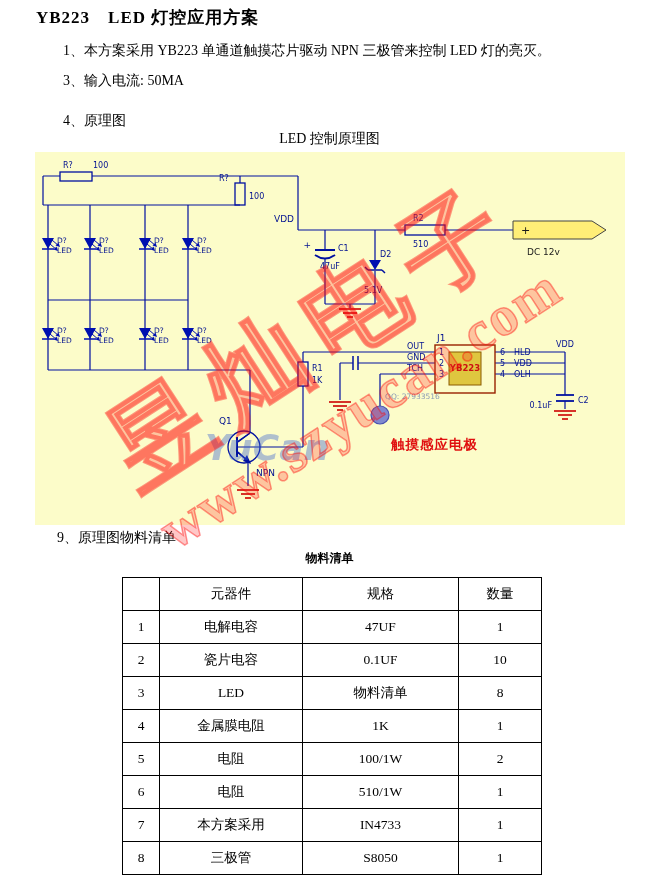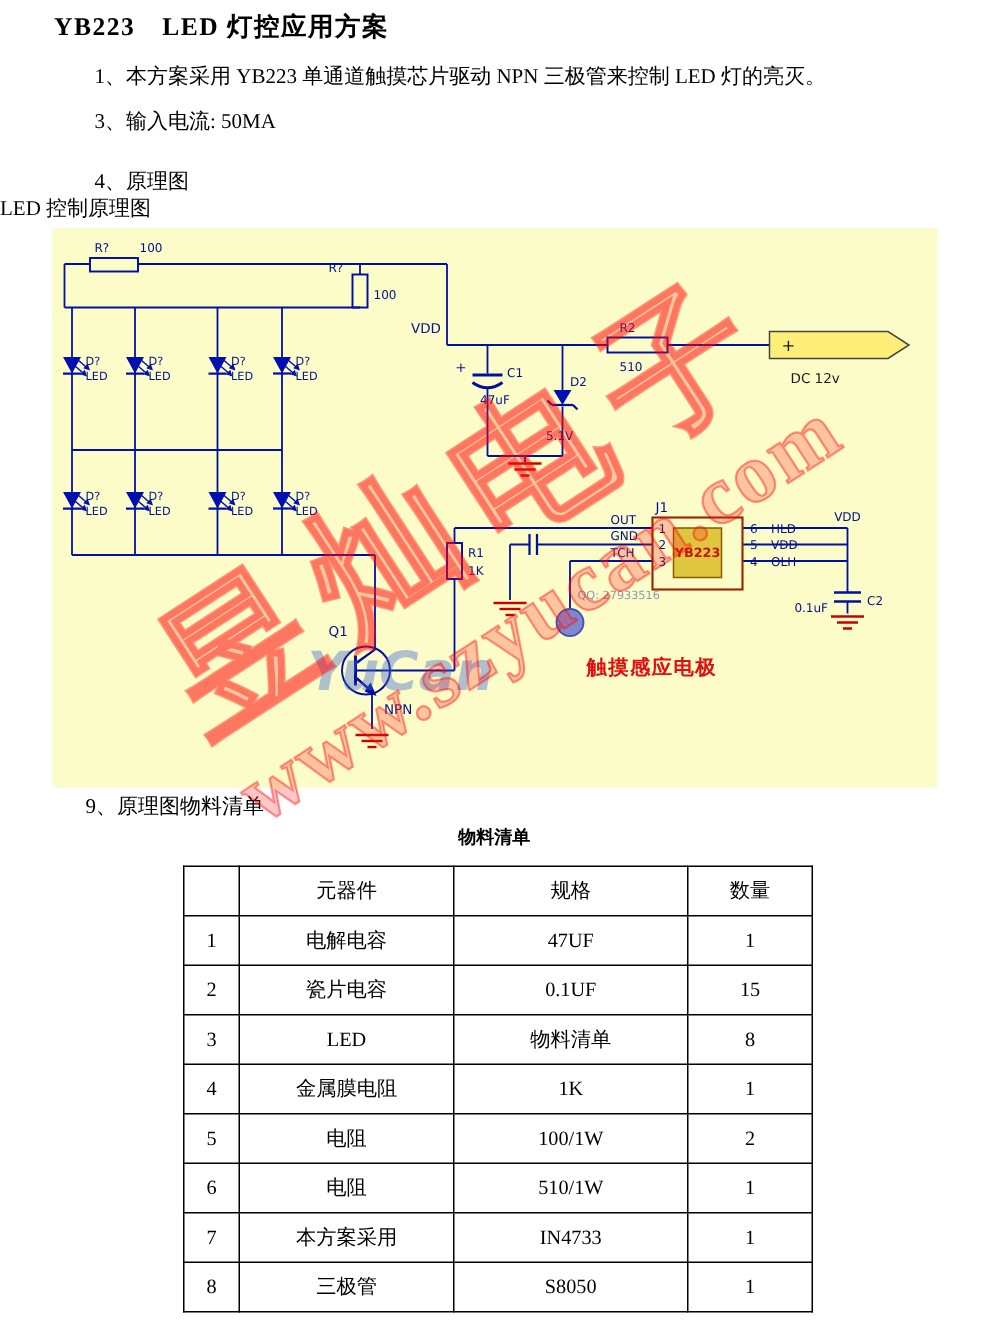--- a/index.html
+++ b/index.html
@@ -2,21 +2,21 @@
 <html><head>
 <meta charset="utf-8">
 <style>
   html,body{margin:0;padding:0;background:#fff;}
   .page{position:relative;width:630px;height:883px;background:#ffffff;overflow:hidden;
         font-family:"Liberation Serif","DejaVu Serif",serif;color:#000;}
   .title{position:absolute;left:36px;top:6px;font-size:17px;font-weight:bold;margin:0;letter-spacing:1px;}
   .intro-line{position:absolute;left:63px;font-size:14px;white-space:nowrap;}
   .i1{top:42px}.i2{top:66px}.i3{top:72px}.i4{top:112px}
   .i5{left:57px;top:529px}
-  .caption{position:absolute;left:0;top:130px;width:659px;text-align:left;font-size:14px;}
+  .caption{position:absolute;left:0;top:130px;width:659px;text-align:center;font-size:14px;}
   .schematic{position:absolute;left:35px;top:152px;width:590px;height:373px;background:#fcfcc9;}
   svg text{font-family:"DejaVu Sans","Liberation Sans",sans-serif;fill:#001090;}
   .t7{font-size:7.5px}.t8{font-size:8px}.t9{font-size:9px}.t11{font-size:11px}
   .blk{fill:#1a1a1a}
   .chiptxt{font-size:8.5px;font-weight:bold;fill:#cc1111;}
   .touchtxt{font-size:13.5px;font-weight:bold;fill:#e01010;letter-spacing:1px;}
   .qqtxt{font-size:7.5px;fill:#8a9ab5;}
   .cwm{font-size:36px;font-weight:bold;font-style:italic;fill:rgba(60,100,210,0.40);}
   .bom-title{position:absolute;left:122px;top:550px;width:415px;text-align:center;font-weight:bold;font-size:12px;}
   table.bom{position:absolute;left:122px;top:577px;width:415px;border-collapse:collapse;table-layout:fixed;font-size:13.5px;padding-left:33px;}
@@ -227,21 +227,21 @@
       <tr>
         <td>1</td>
         <td>电解电容</td>
         <td>47UF</td>
         <td>1</td>
       </tr>
       <tr>
         <td>2</td>
         <td>瓷片电容</td>
         <td>0.1UF</td>
-        <td>15</td>
+        <td>10</td>
       </tr>
       <tr>
         <td>3</td>
         <td>LED</td>
         <td>物料清单</td>
         <td>8</td>
       </tr>
       <tr>
         <td>4</td>
         <td>金属膜电阻</td>

